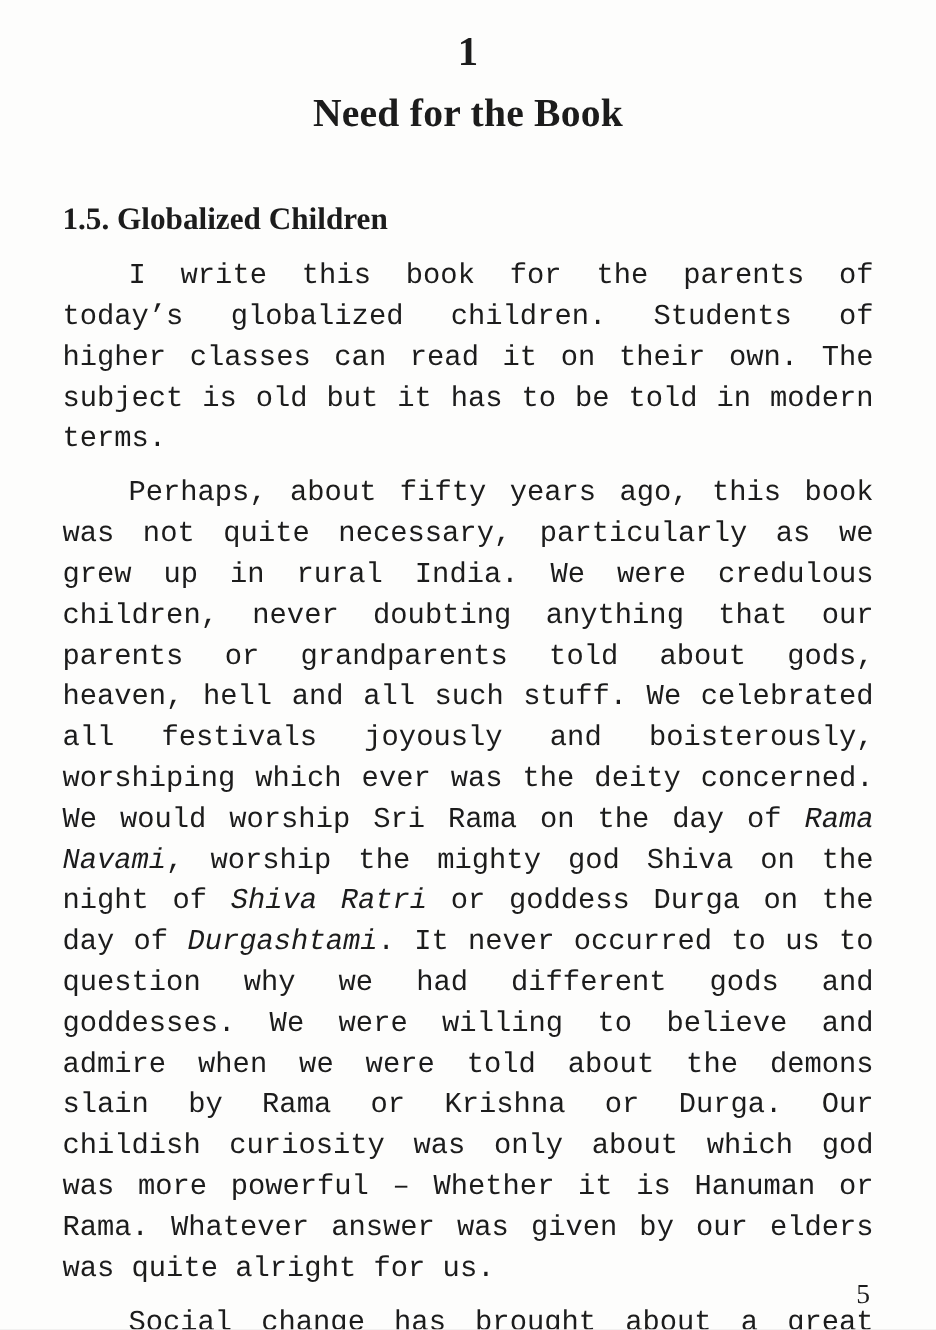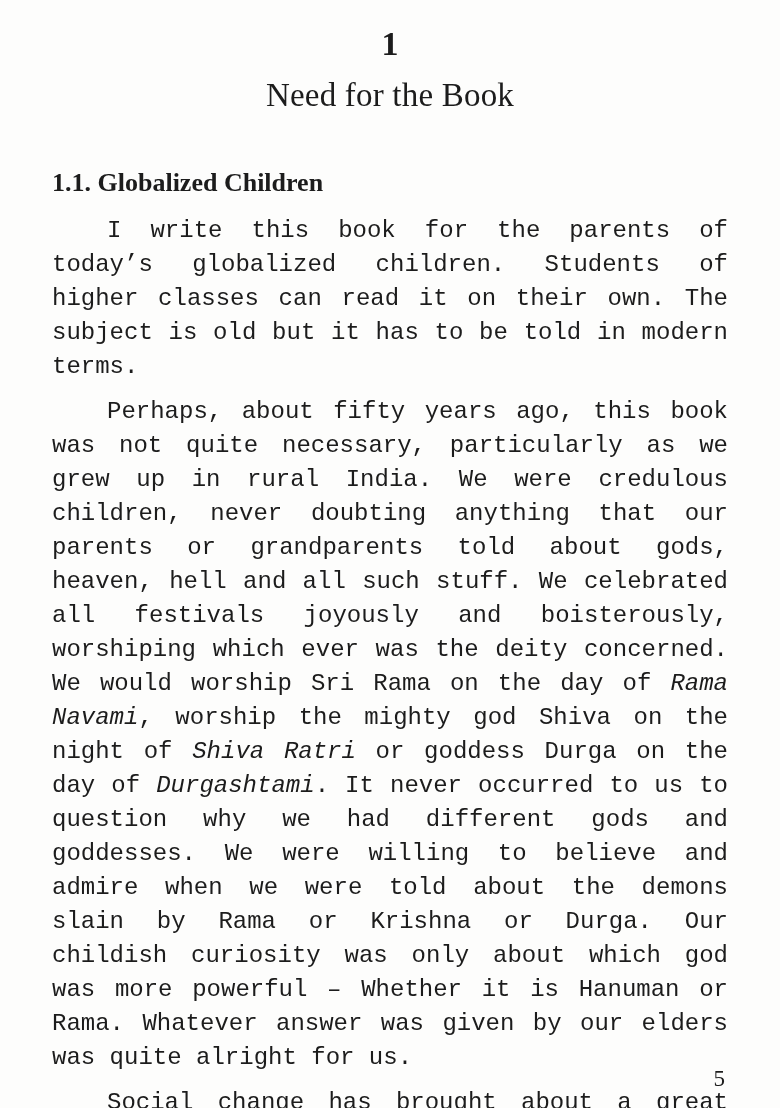--- a/index.html
+++ b/index.html
@@ -24,21 +24,21 @@
     text-align: center;
     font-size: 34px;
     line-height: 36px;
     font-weight: bold;
   }
   .chapter-title {
     margin: 14px 0 0 0;
     text-align: center;
     font-size: 33px;
     line-height: 38px;
-    font-weight: normal;
+    font-weight: bold;
     letter-spacing: 0.2px;
   }
   .section-heading {
     margin: 54px 0 0 0;
     font-size: 26px;
     line-height: 30px;
     font-weight: bold;
   }
   .body-paragraphs p {
     margin: 11px 0 0 0;
@@ -61,20 +61,20 @@
     font-size: 23px;
     line-height: 26px;
   }
 </style>
 </head>
 <body>
 
 <div class="page">
   <div class="chapter-number">1</div>
   <h1 class="chapter-title">Need for the Book</h1>
-  <h2 class="section-heading">1.1. Globalized Children</h2>
+  <h2 class="section-heading">1.5. Globalized Children</h2>
   <div class="body-paragraphs">
       <p><span>I write this book for the parents of today’s globalized children. Students of higher classes can read it on their own. The subject is old but it has to be told in modern terms.</span></p>
       <p><span>Perhaps, about fifty years ago, this book was not quite necessary, particularly as we grew up in rural India. We were credulous children, never doubting anything that our parents or grandparents told about gods, heaven, hell and all such stuff. We celebrated all festivals joyously and boisterously, worshiping which ever was the deity concerned. We would worship Sri Rama on the day of </span><em>Rama Navami</em><span>, worship the mighty god Shiva on the night of </span><em>Shiva Ratri</em><span> or goddess Durga on the day of </span><em>Durgashtami</em><span>. It never occurred to us to question why we had different gods and goddesses. We were willing to believe and admire when we were told about the demons slain by Rama or Krishna or Durga. Our childish curiosity was only about which god was more powerful – Whether it is Hanuman or Rama. Whatever answer was given by our elders was quite alright for us.</span></p>
       <p><span>Social change has brought about a great disconnect with the traditional life style, the rituals and festivals associated with them. Our school education is not giving any exposure to the child about religion and parents too are isolated in a working environment. The modern child in India grows in an economically competitive environment without any idea about cultural heritage.</span></p>
     </div>
   <div class="page-number">5</div>
 </div>
 
 </body></html>

